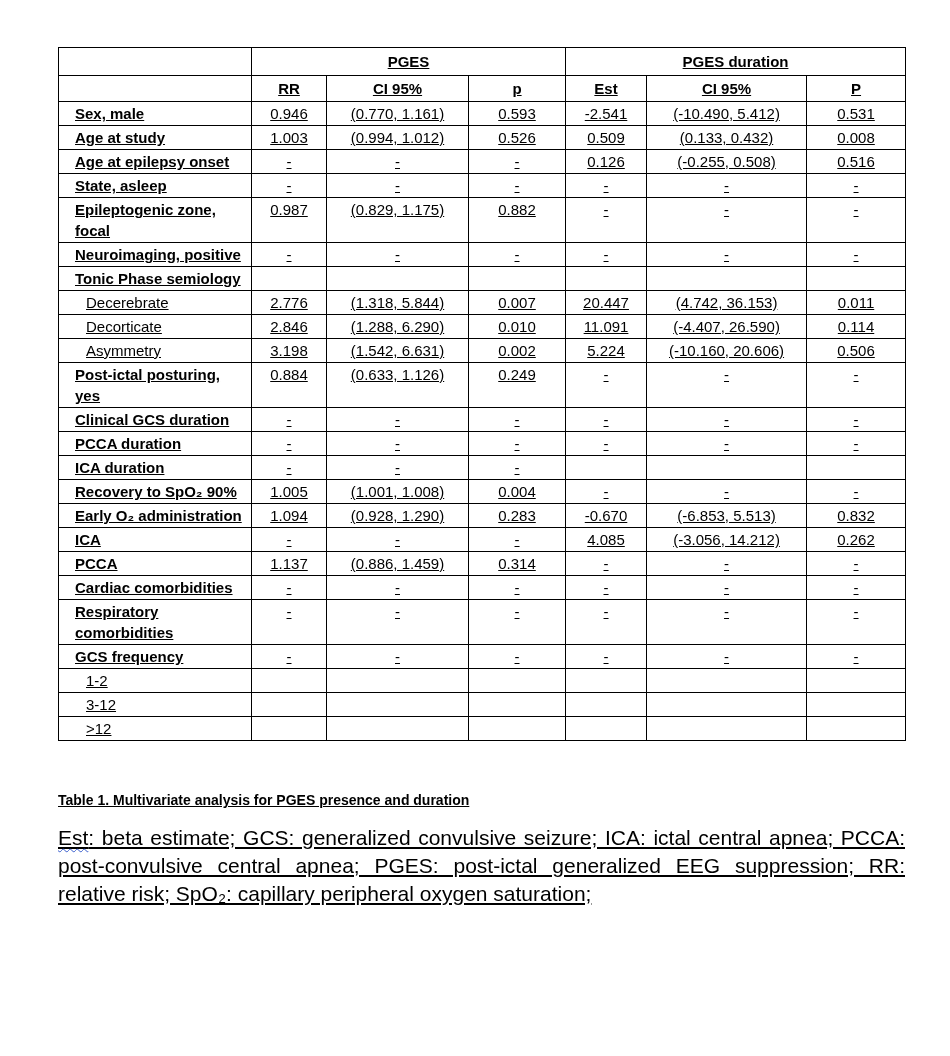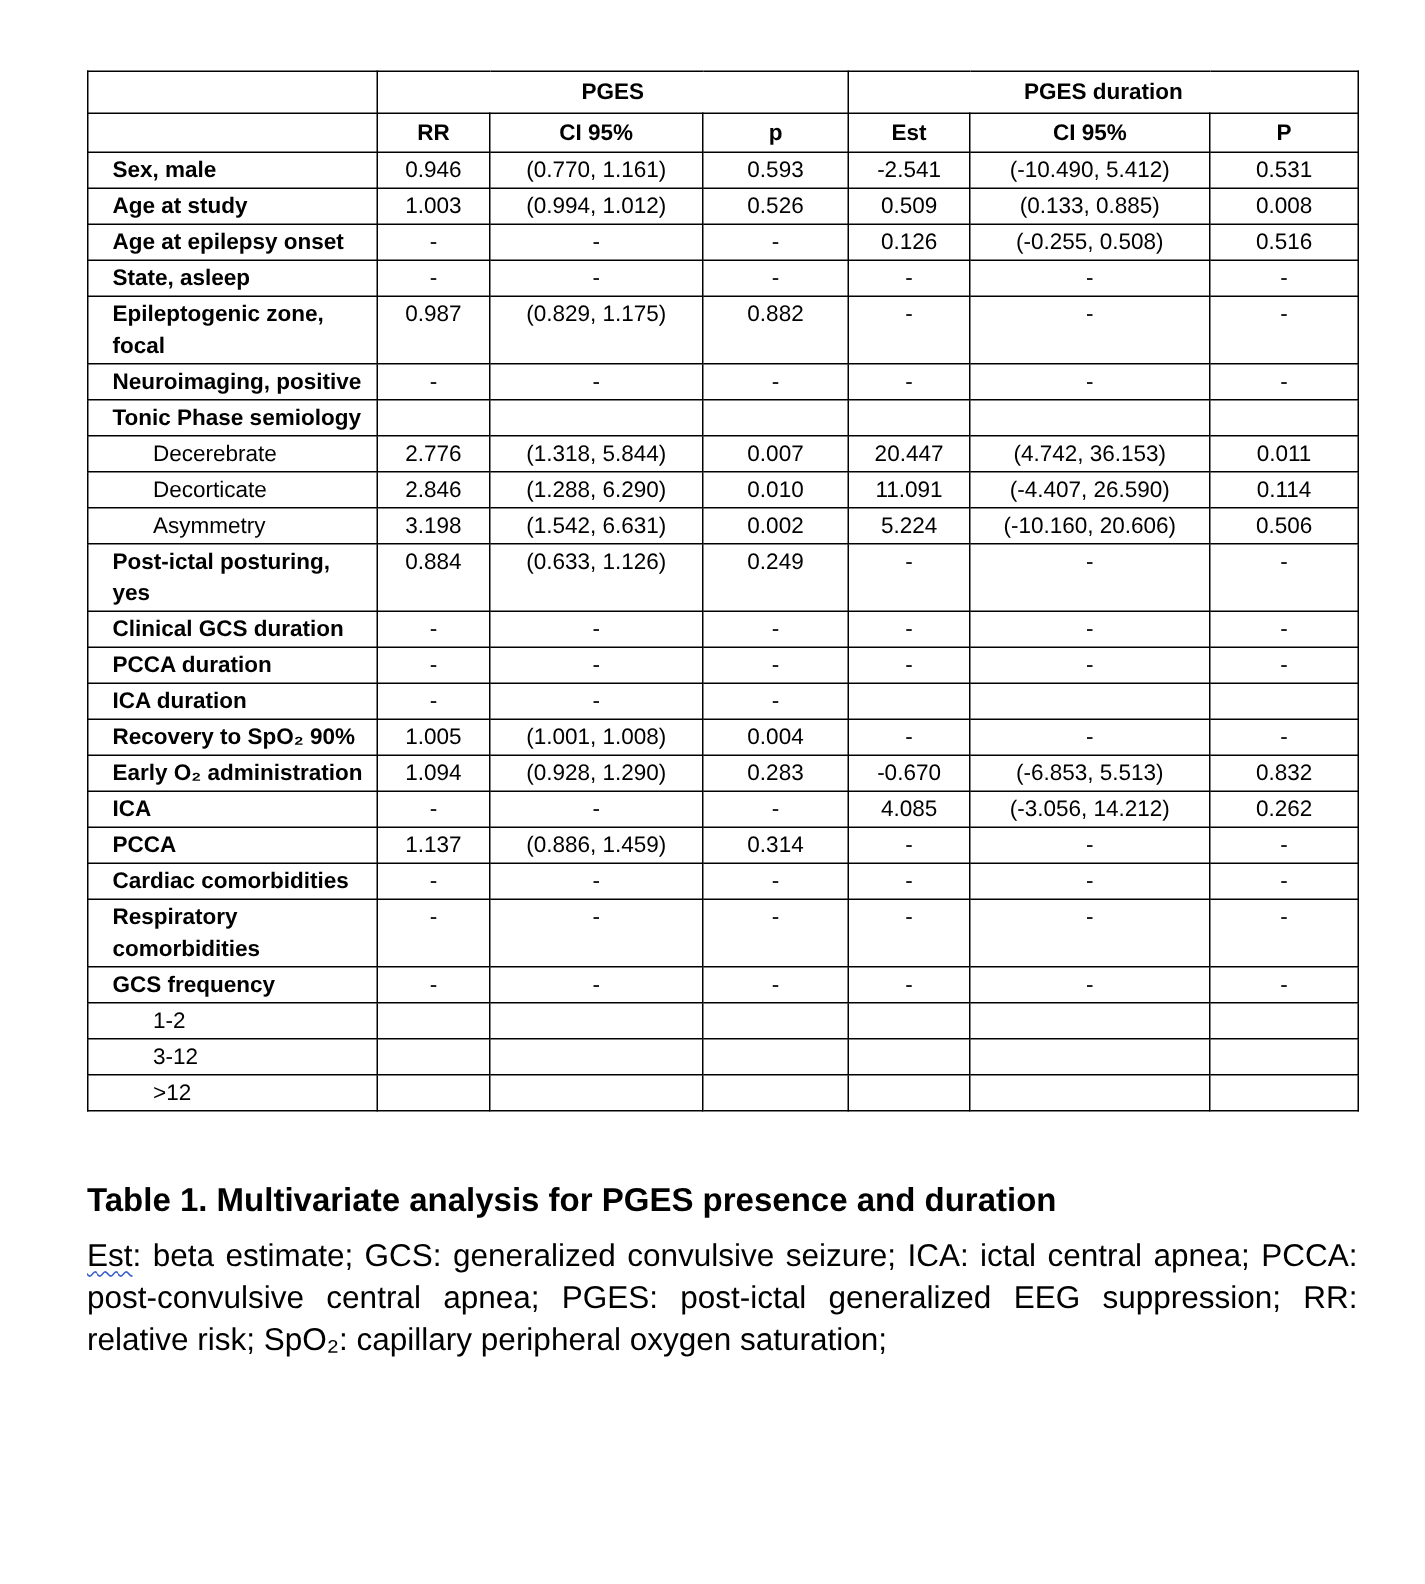--- a/index.html
+++ b/index.html
@@ -9,20 +9,21 @@
     font-family: "Liberation Sans", "DejaVu Sans", sans-serif;
     color: #000000;
   }
   body {
     width: 950px; height: 1056px;
     overflow: hidden;
   }
   .page {
     padding: 47px 45px 0 58px;
     width: 950px;
+    text-decoration: underline;
   }
   table.results {
     border-collapse: collapse;
     table-layout: fixed;
     width: 847px;
     font-size: 15px;
   }
   table.results th, table.results td {
     border: 1.5px solid #000000;
     vertical-align: top;
@@ -38,25 +39,25 @@
   }
   table.results thead tr.group-row th { height: 28px; }
   table.results thead tr.col-row th { height: 24px; }
   table.results td { height: 24px; text-align: center; }
   table.results td.lbl {
     text-align: left;
     padding-left: 16px;
     padding-right: 4px;
   }
   table.results td.lbl.bold { font-weight: bold; }
-  table.results td.lbl.indent { padding-left: 43px; font-weight: normal; }
+  table.results td.lbl.indent { padding-left: 27px; font-weight: normal; }
   .caption { width: 847px; margin-top: 46px; }
   .cap-title {
     font-weight: bold;
-    font-size: 22px;
+    font-size: 14px;
     line-height: 26px;
     margin: 0 0 11px 0;
   }
   .cap-legend {
     font-size: 21px;
     line-height: 28px;
     margin: 0;
     text-align: justify;
   }
   .wavy {
@@ -107,21 +108,21 @@
           <td>-2.541</td>
           <td>(-10.490, 5.412)</td>
           <td>0.531</td>
         </tr>
         <tr>
           <td class="lbl bold">Age at study</td>
           <td>1.003</td>
           <td>(0.994, 1.012)</td>
           <td>0.526</td>
           <td>0.509</td>
-          <td>(0.133, 0.885)</td>
+          <td>(0.133, 0.432)</td>
           <td>0.008</td>
         </tr>
         <tr>
           <td class="lbl bold">Age at epilepsy onset</td>
           <td>-</td>
           <td>-</td>
           <td>-</td>
           <td>0.126</td>
           <td>(-0.255, 0.508)</td>
           <td>0.516</td>

